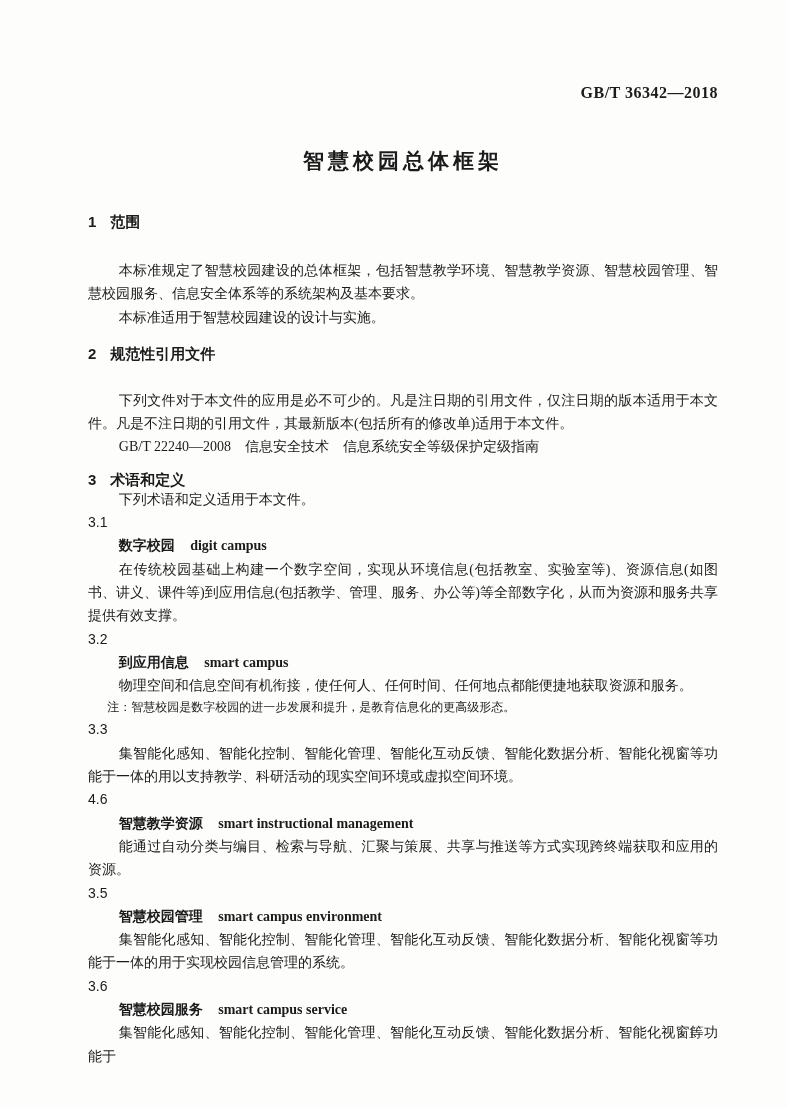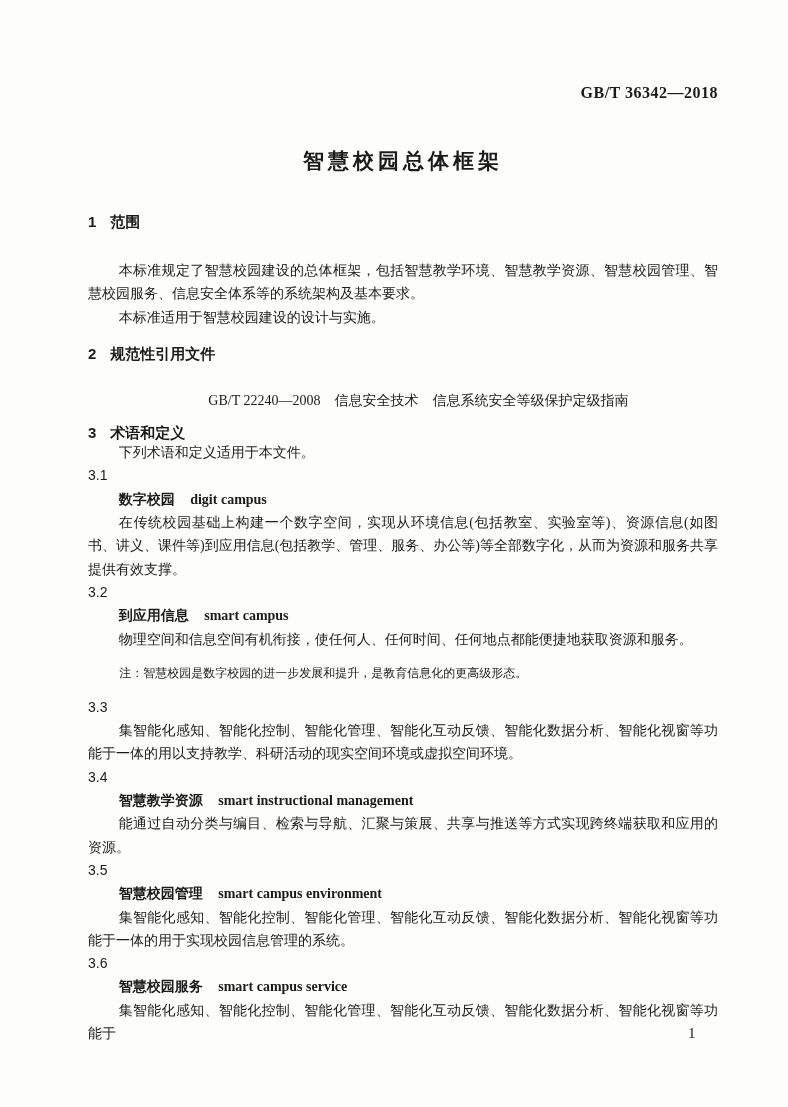--- a/index.html
+++ b/index.html
@@ -56,21 +56,20 @@
     font-size: 14px;
     line-height: 23.3px;
     text-align: justify;
     text-indent: 2.2em;
   }
   p.ref-line {
     margin: 0;
     font-size: 14px;
     line-height: 23.3px;
     text-indent: 2.2em;
-    text-align: center;
   }
   .term-block { margin: 0; }
   .term-num {
     font-size: 14px;
     line-height: 23.3px;
     font-family: "Liberation Sans", "DejaVu Sans", sans-serif;
   }
   .term-name {
     font-size: 14px;
     line-height: 23.3px;
@@ -79,21 +78,21 @@
   .term-zh {
     font-family: "Liberation Sans", "DejaVu Sans", sans-serif;
     font-weight: 700;
   }
   .term-en {
     margin-left: 1.1em;
     font-family: "Liberation Serif", "DejaVu Serif", serif;
     font-weight: 700;
   }
   p.note {
-    margin: 12px;
+    margin: 0;
     font-size: 12px;
     line-height: 21px;
     padding-left: 1.6em;
     text-align: justify;
   }
   .page-number {
     position: absolute;
     top: 1025px;
     left: 688px;
     font-size: 15px;
@@ -115,20 +114,21 @@
         <span class="sec-num">1</span><span>范围</span>
       </h2>
       <p class="body">本标准规定了智慧校园建设的总体框架，包括智慧教学环境、智慧教学资源、智慧校园管理、智慧校园服务、信息安全体系等的系统架构及基本要求。</p>
       <p class="body">本标准适用于智慧校园建设的设计与实施。</p>
     </div>
 
     <div class="section sec-refs">
       <h2 class="sec-heading">
         <span class="sec-num">2</span><span>规范性引用文件</span>
       </h2>
+      <p class="body">下列文件对于本文件的应用是必不可少的。凡是注日期的引用文件，仅注日期的版本适用于本文件。凡是不注日期的引用文件，其最新版本(包括所有的修改单)适用于本文件。</p>
       <p class="ref-line">GB/T 22240—2008　信息安全技术　信息系统安全等级保护定级指南</p>
     </div>
 
     <div class="section sec-terms">
       <h2 class="sec-heading">
         <span class="sec-num">3</span><span>术语和定义</span>
       </h2>
       <p class="body">下列术语和定义适用于本文件。</p>
 
       <div class="term-block">
@@ -147,21 +147,21 @@
         <p class="body">物理空间和信息空间有机衔接，使任何人、任何时间、任何地点都能便捷地获取资源和服务。</p>
         <p class="note">注：智慧校园是数字校园的进一步发展和提升，是教育信息化的更高级形态。</p>
       </div>
 
       <div class="term-block">
         <div class="term-num">3.3</div>
         <p class="body">集智能化感知、智能化控制、智能化管理、智能化互动反馈、智能化数据分析、智能化视窗等功能于一体的用以支持教学、科研活动的现实空间环境或虚拟空间环境。</p>
       </div>
 
       <div class="term-block">
-        <div class="term-num">3.4</div>
+        <div class="term-num">4.6</div>
         <div class="term-name">
           <span class="term-zh">智慧教学资源</span><span class="term-en">smart instructional management</span>
         </div>
         <p class="body">能通过自动分类与编目、检索与导航、汇聚与策展、共享与推送等方式实现跨终端获取和应用的资源。</p>
       </div>
 
       <div class="term-block">
         <div class="term-num">3.5</div>
         <div class="term-name">
           <span class="term-zh">智慧校园管理</span><span class="term-en">smart campus environment</span>

